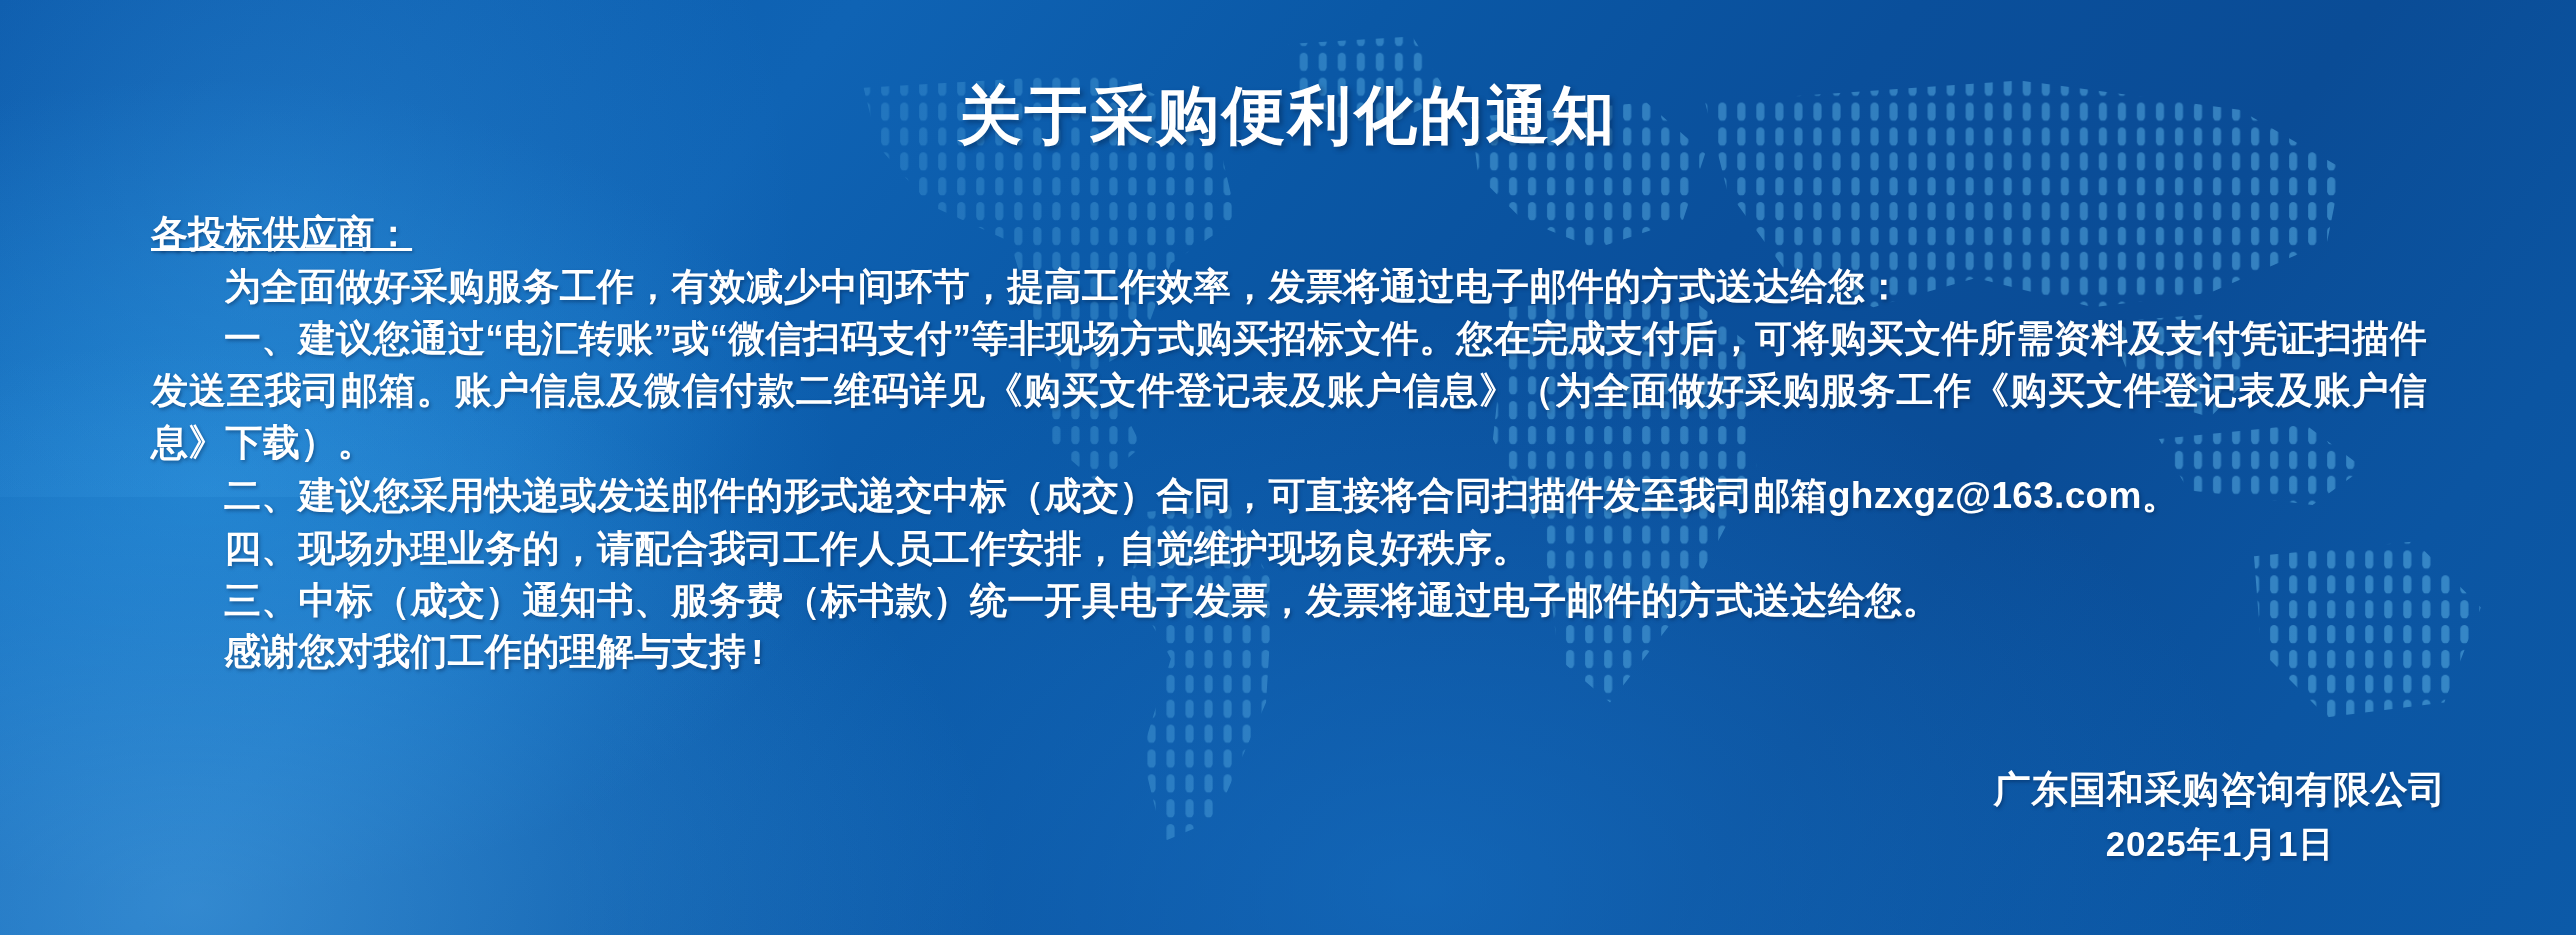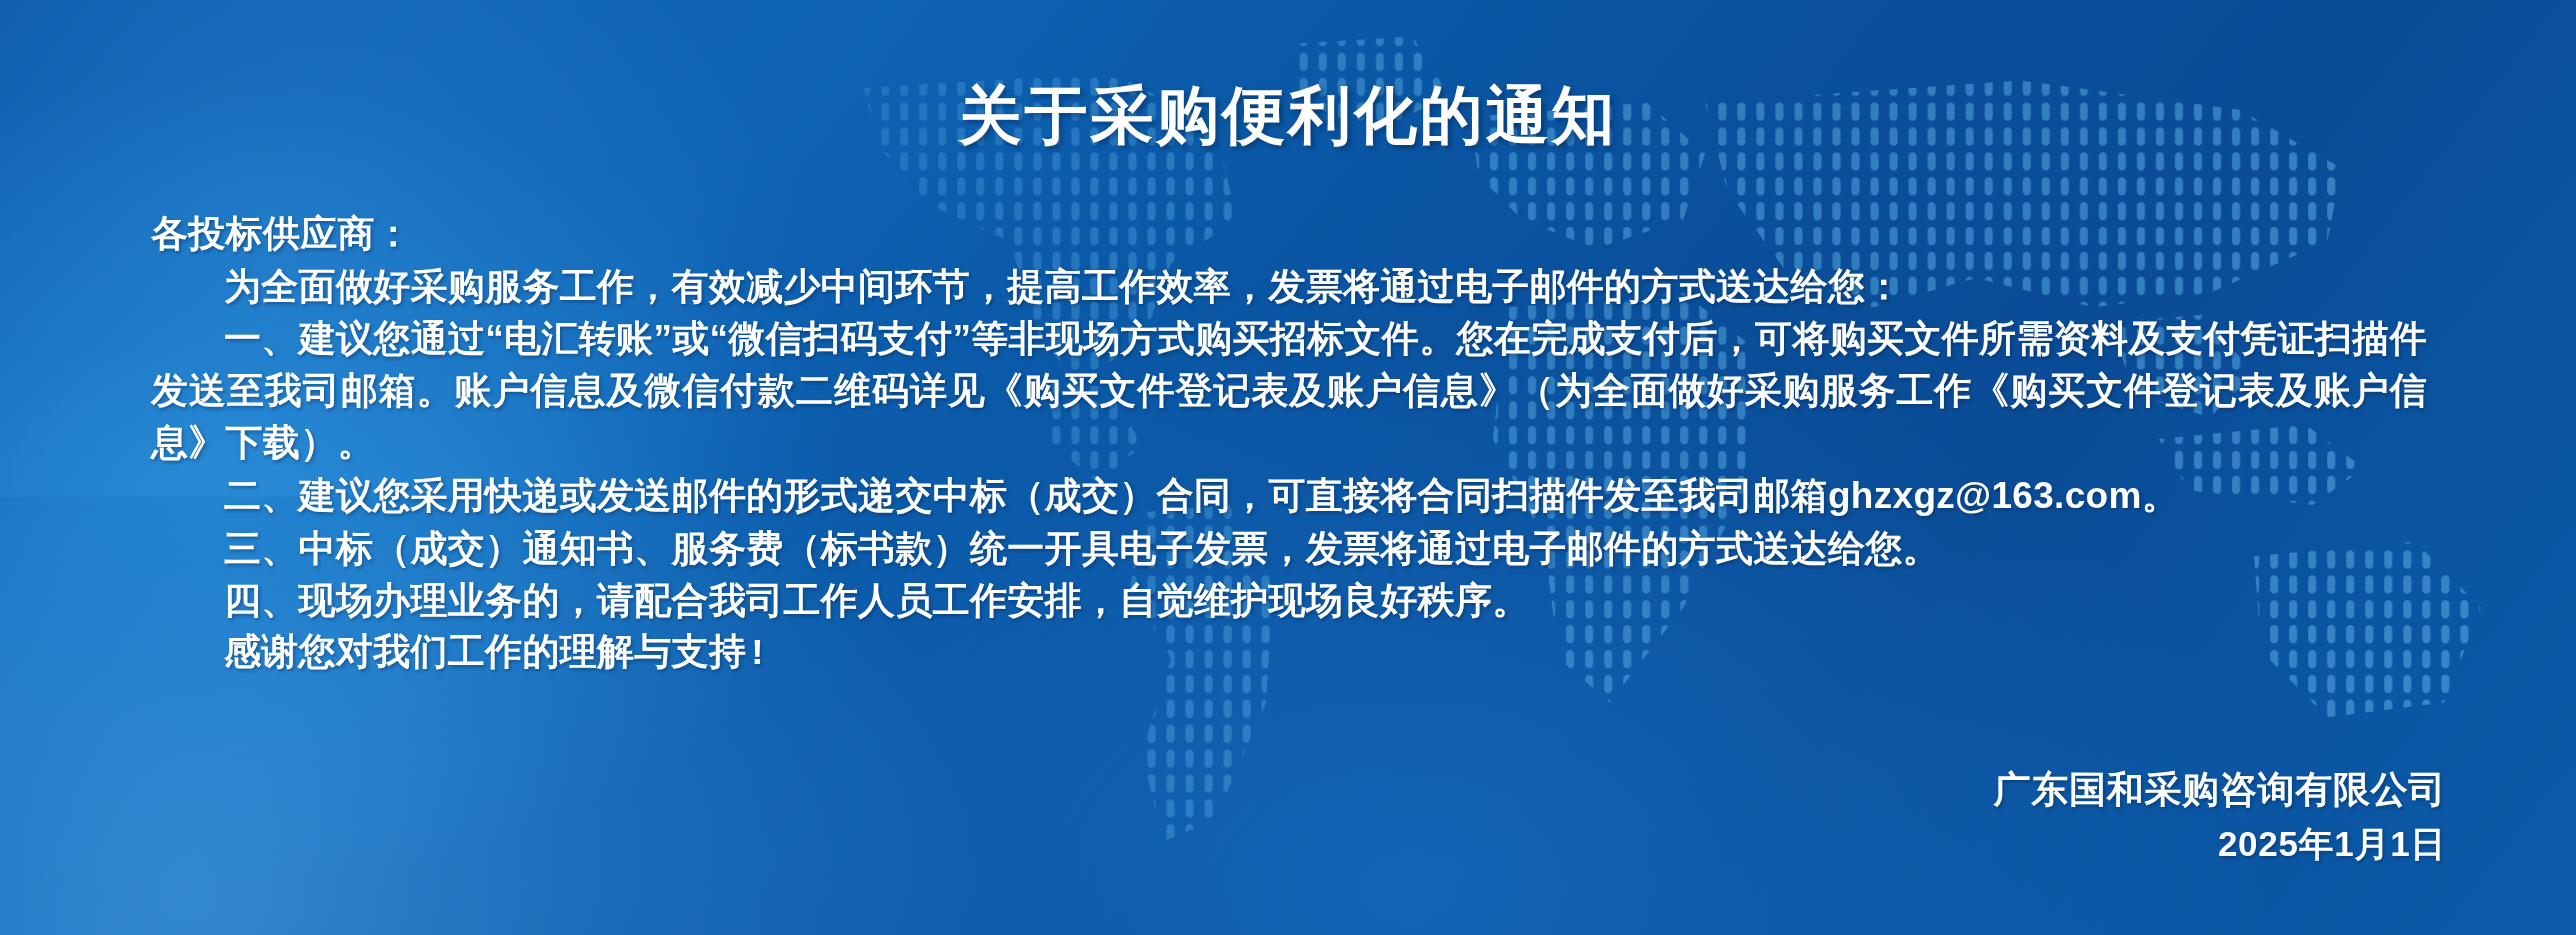--- a/index.html
+++ b/index.html
@@ -109,21 +109,21 @@
     font-size: 37px;
     font-weight: bold;
     line-height: 52px;
     letter-spacing: 0.3px;
     text-shadow: 1.5px 1.5px 3.7px rgba(0,28,66,0.40);
     margin: 0 0 0.7px 0;
     text-align: justify;
     text-justify: inter-character;
   }
   .para.indent { text-indent: 73px; }
-  .para.noindent { text-indent: 0; }
+  .para.noindent { text-indent: 0; text-decoration: underline; }
   .para.thanks { text-indent: 73px; font-family: Liberation Mono, monospace; }
 
   .sign-block {
     position: absolute;
     right: 130px;
     top: 751px;
     text-align: right;
   }
   .sign-company {
     color: #ffffff;
@@ -135,20 +135,21 @@
     white-space: nowrap;
   }
   .sign-date {
     color: #ffffff;
     font-size: 35px;
     font-weight: bold;
     line-height: 53px;
     letter-spacing: 0.7px;
     text-shadow: 1.5px 1.5px 3.7px rgba(0,28,66,0.40);
     white-space: nowrap;
+    text-align: center;
   }
 </style>
 </head>
 <body>
 
 <div id="banner">
 
   <svg class="dotmap" viewBox="0 0 3520 1279" preserveAspectRatio="none" aria-hidden="true">
     <defs>
       <pattern id="dots" width="26" height="34" patternUnits="userSpaceOnUse">
@@ -197,22 +198,22 @@
 
   <div class="content">
 
     <div class="title">关于采购便利化的通知</div>
 
     <div class="body-block">
       <p class="para noindent">各投标供应商：</p>
       <p class="para indent">为全面做好采购服务工作，有效减少中间环节，提高工作效率，发票将通过电子邮件的方式送达给您：</p>
       <p class="para indent">一、建议您通过“电汇转账”或“微信扫码支付”等非现场方式购买招标文件。您在完成支付后，可将购买文件所需资料及支付凭证扫描件发送至我司邮箱。账户信息及微信付款二维码详见《购买文件登记表及账户信息》（为全面做好采购服务工作《购买文件登记表及账户信息》下载）。</p>
       <p class="para indent">二、建议您采用快递或发送邮件的形式递交中标（成交）合同，可直接将合同扫描件发至我司邮箱ghzxgz@163.com。</p>
+      <p class="para indent">四、现场办理业务的，请配合我司工作人员工作安排，自觉维护现场良好秩序。</p>
       <p class="para indent">三、中标（成交）通知书、服务费（标书款）统一开具电子发票，发票将通过电子邮件的方式送达给您。</p>
-      <p class="para indent">四、现场办理业务的，请配合我司工作人员工作安排，自觉维护现场良好秩序。</p>
       <p class="para thanks">感谢您对我们工作的理解与支持!</p>
     </div>
 
     <div class="sign-block">
       <div class="sign-company">广东国和采购咨询有限公司</div>
       <div class="sign-date">2025年1月1日</div>
     </div>
 
   </div>
 </div>

